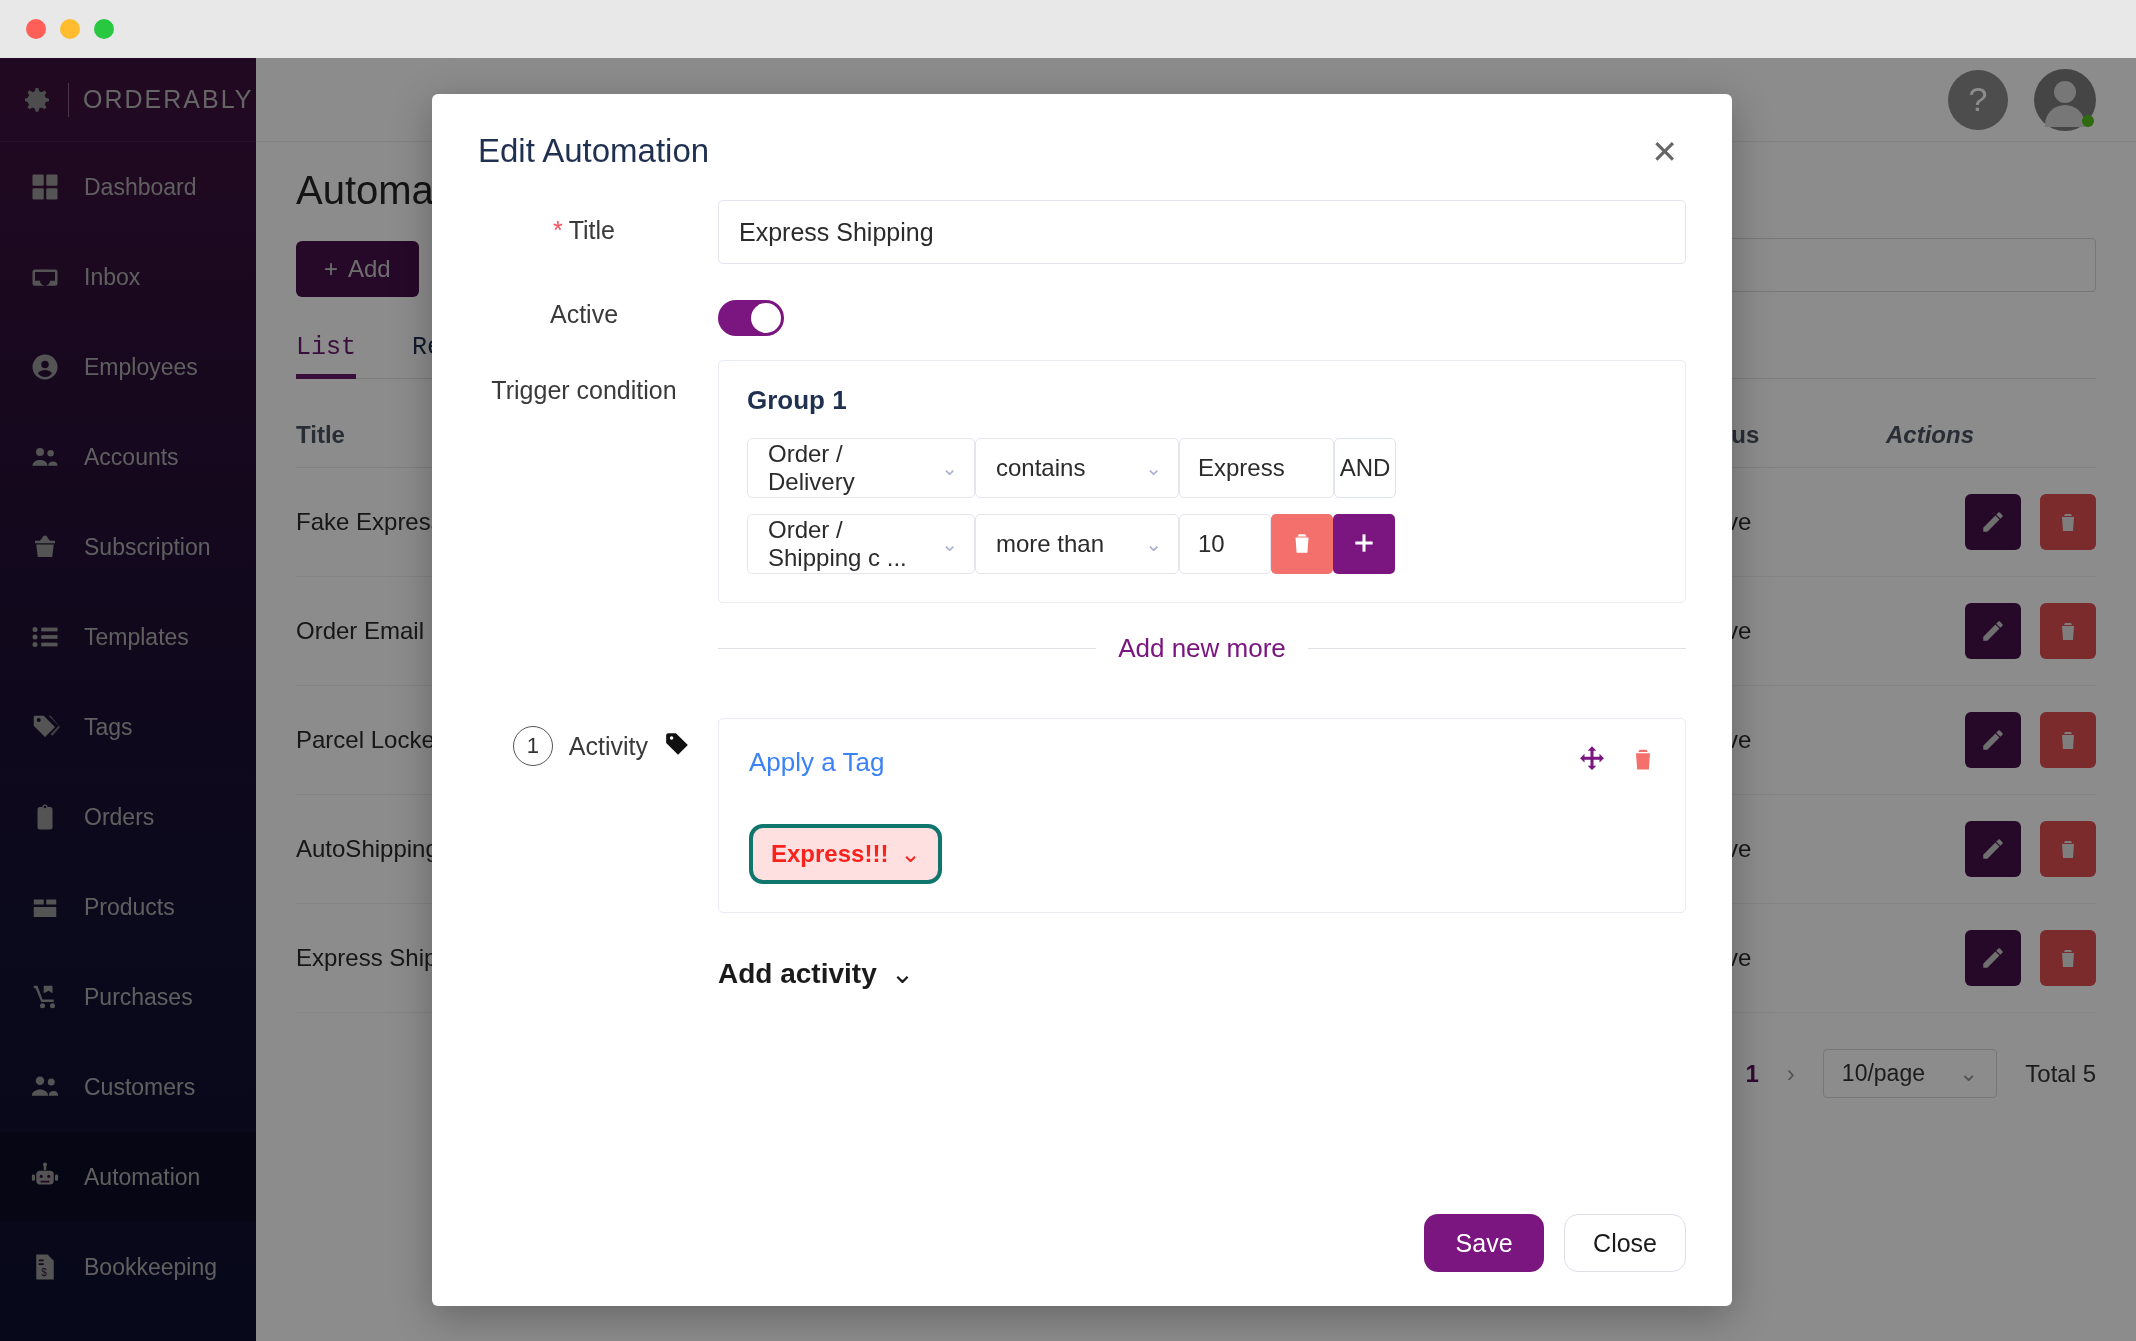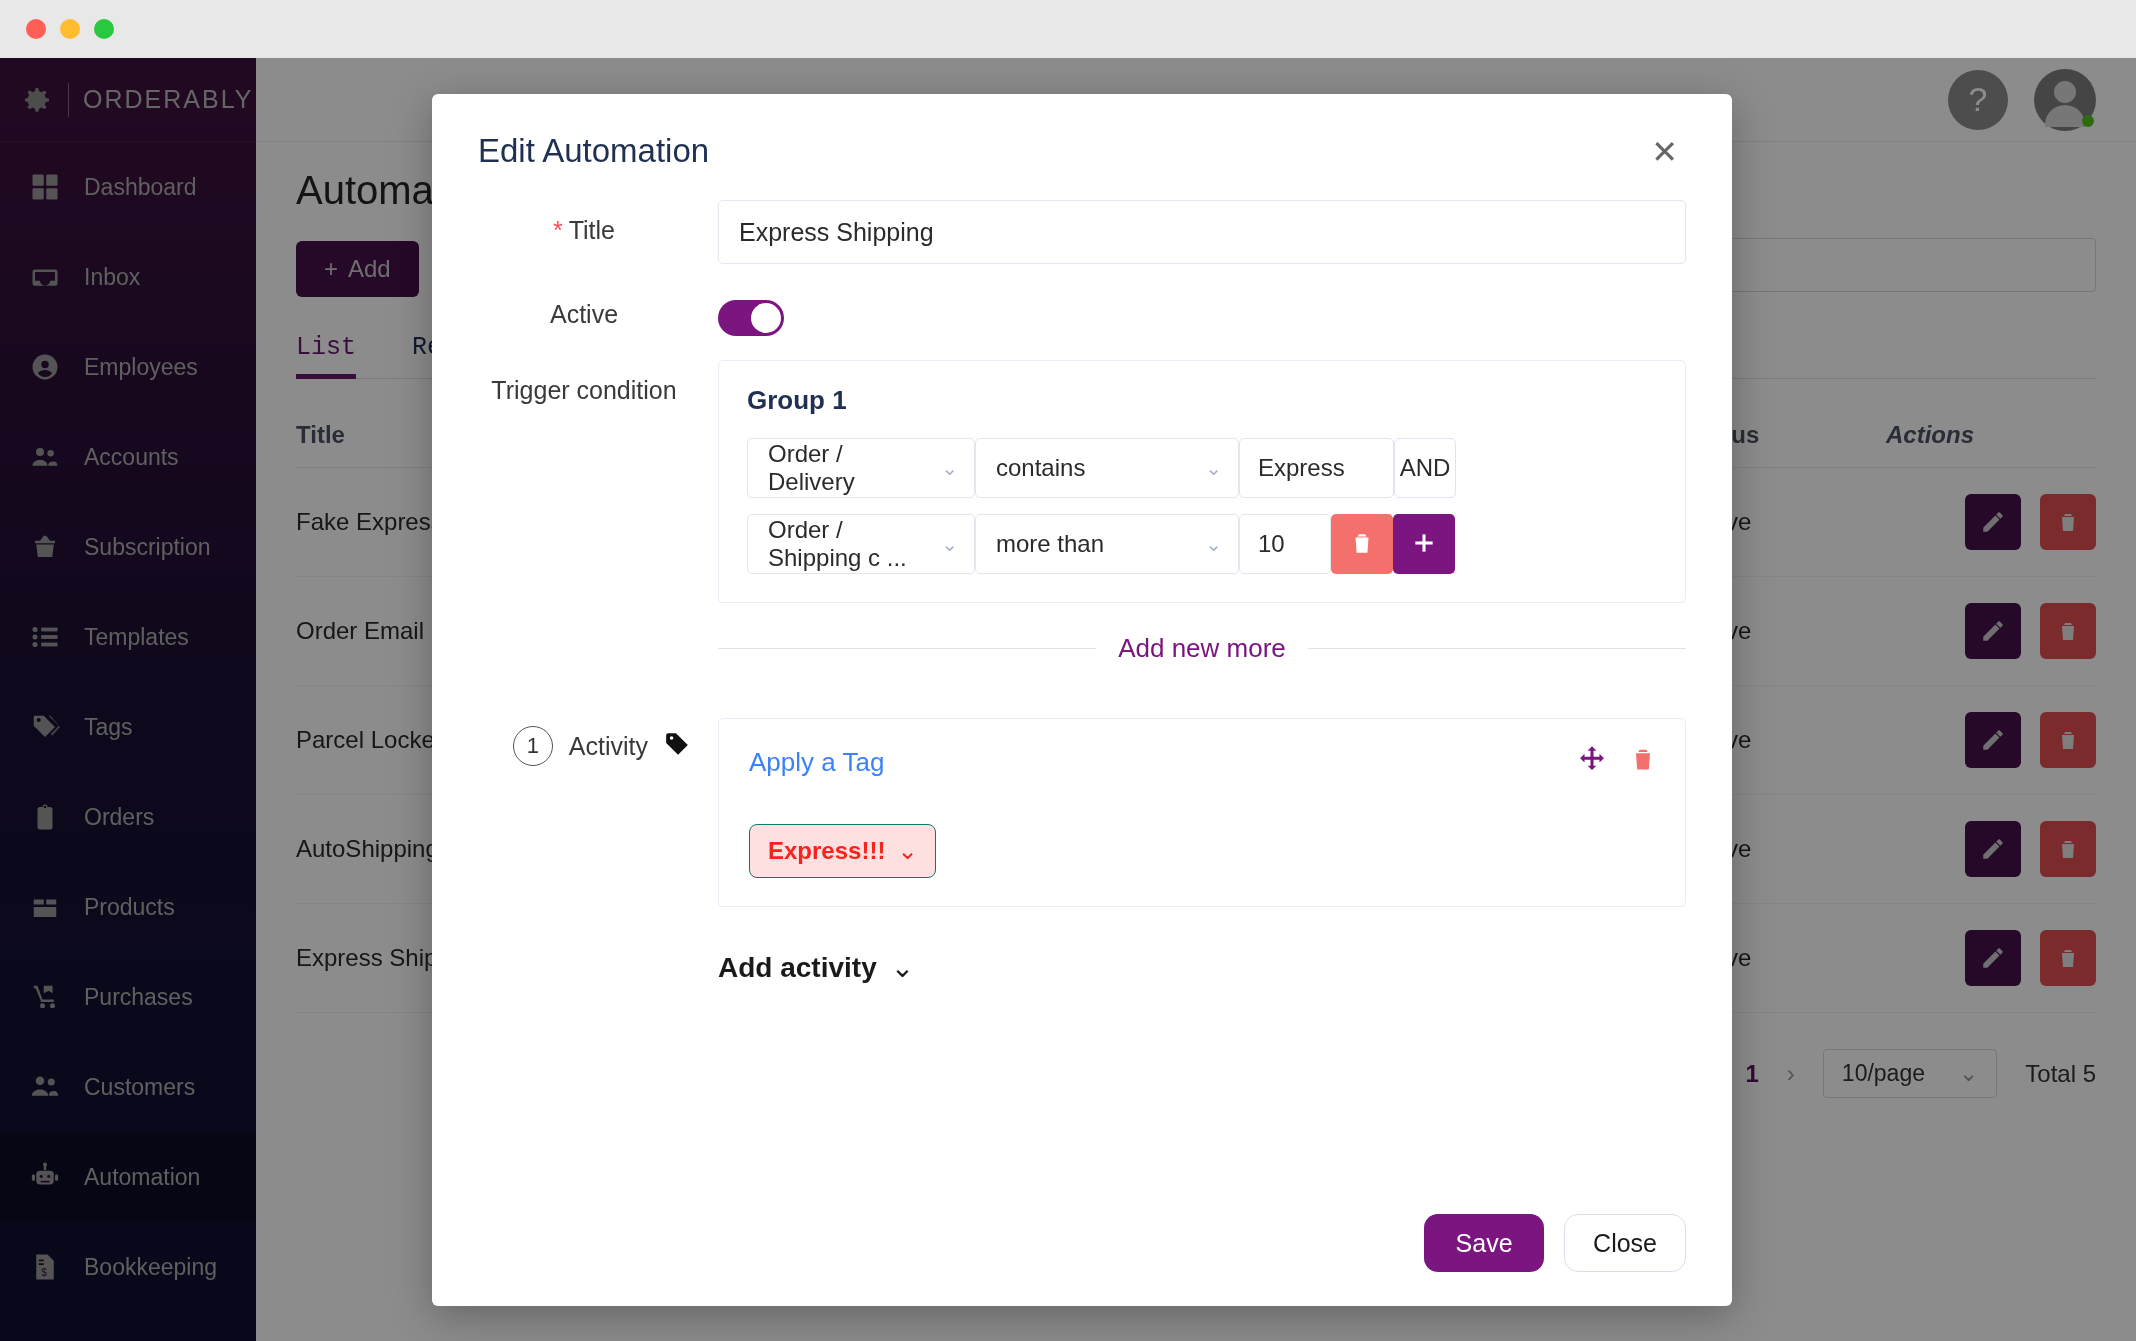--- a/index.html
+++ b/index.html
@@ -196,21 +196,21 @@
   }
   .group-title { font-size: 26px; color: #1f3050; font-weight: bold; margin-bottom: 22px; }
   .cond-row { display: flex; align-items: center; margin-bottom: 16px; }
   .cond-row:last-child { margin-bottom: 0; }
   .sel {
     height: 60px; border: 1px solid #e3e6ef; border-radius: 5px;
     display: flex; align-items: center; justify-content: space-between;
     padding: 0 16px 0 20px; font-size: 24px; color: #2b2b2b; background: #fff;
   }
   .sel-field { width: 228px; }
-  .sel-op { width: 264px; }
+  .sel-op { width: 204px; }
   .chev { color: #aab2d0; font-size: 20px; margin-left: 10px; }
   .val-input {
     height: 60px; border: 1px solid #e3e6ef; border-radius: 5px;
     padding: 0 18px; font-size: 24px; color: #2b2b2b;
     font-family: "Liberation Sans", sans-serif; outline: none;
   }
   .val-wide { width: 155px; }
   .val-narrow { width: 92px; }
   .and-box {
     width: 62px; height: 60px; border: 1px solid #dfe3f0; border-radius: 5px;
@@ -245,21 +245,21 @@
   .activity-card {
     flex: 1; border: 1px solid #e9ecf5; border-radius: 5px;
     padding: 28px 30px; position: relative;
   }
   .activity-card-title { font-size: 26px; color: #3b82f6; margin-bottom: 46px; }
   .card-tools {
     position: absolute; top: 26px; right: 28px; display: flex; gap: 22px;
   }
   .tag-chip {
     display: inline-flex; align-items: center; gap: 12px;
-    background: #ffe0e0; border: 1px solid #0f766e; border-radius: 8px;
+    background: #ffe0e0; border: 4px solid #0f766e; border-radius: 14px;
     padding: 12px 18px; font-size: 24px; font-weight: bold; color: #f8231c;
   }
   .add-activity {
     margin: 44px 0 0 240px; font-size: 28px; font-weight: bold; color: #1a1a1a;
     display: inline-flex; align-items: center; gap: 14px;
   }
   .modal-footer {
     position: absolute; bottom: 34px; right: 46px;
     display: flex; gap: 20px;
   }

